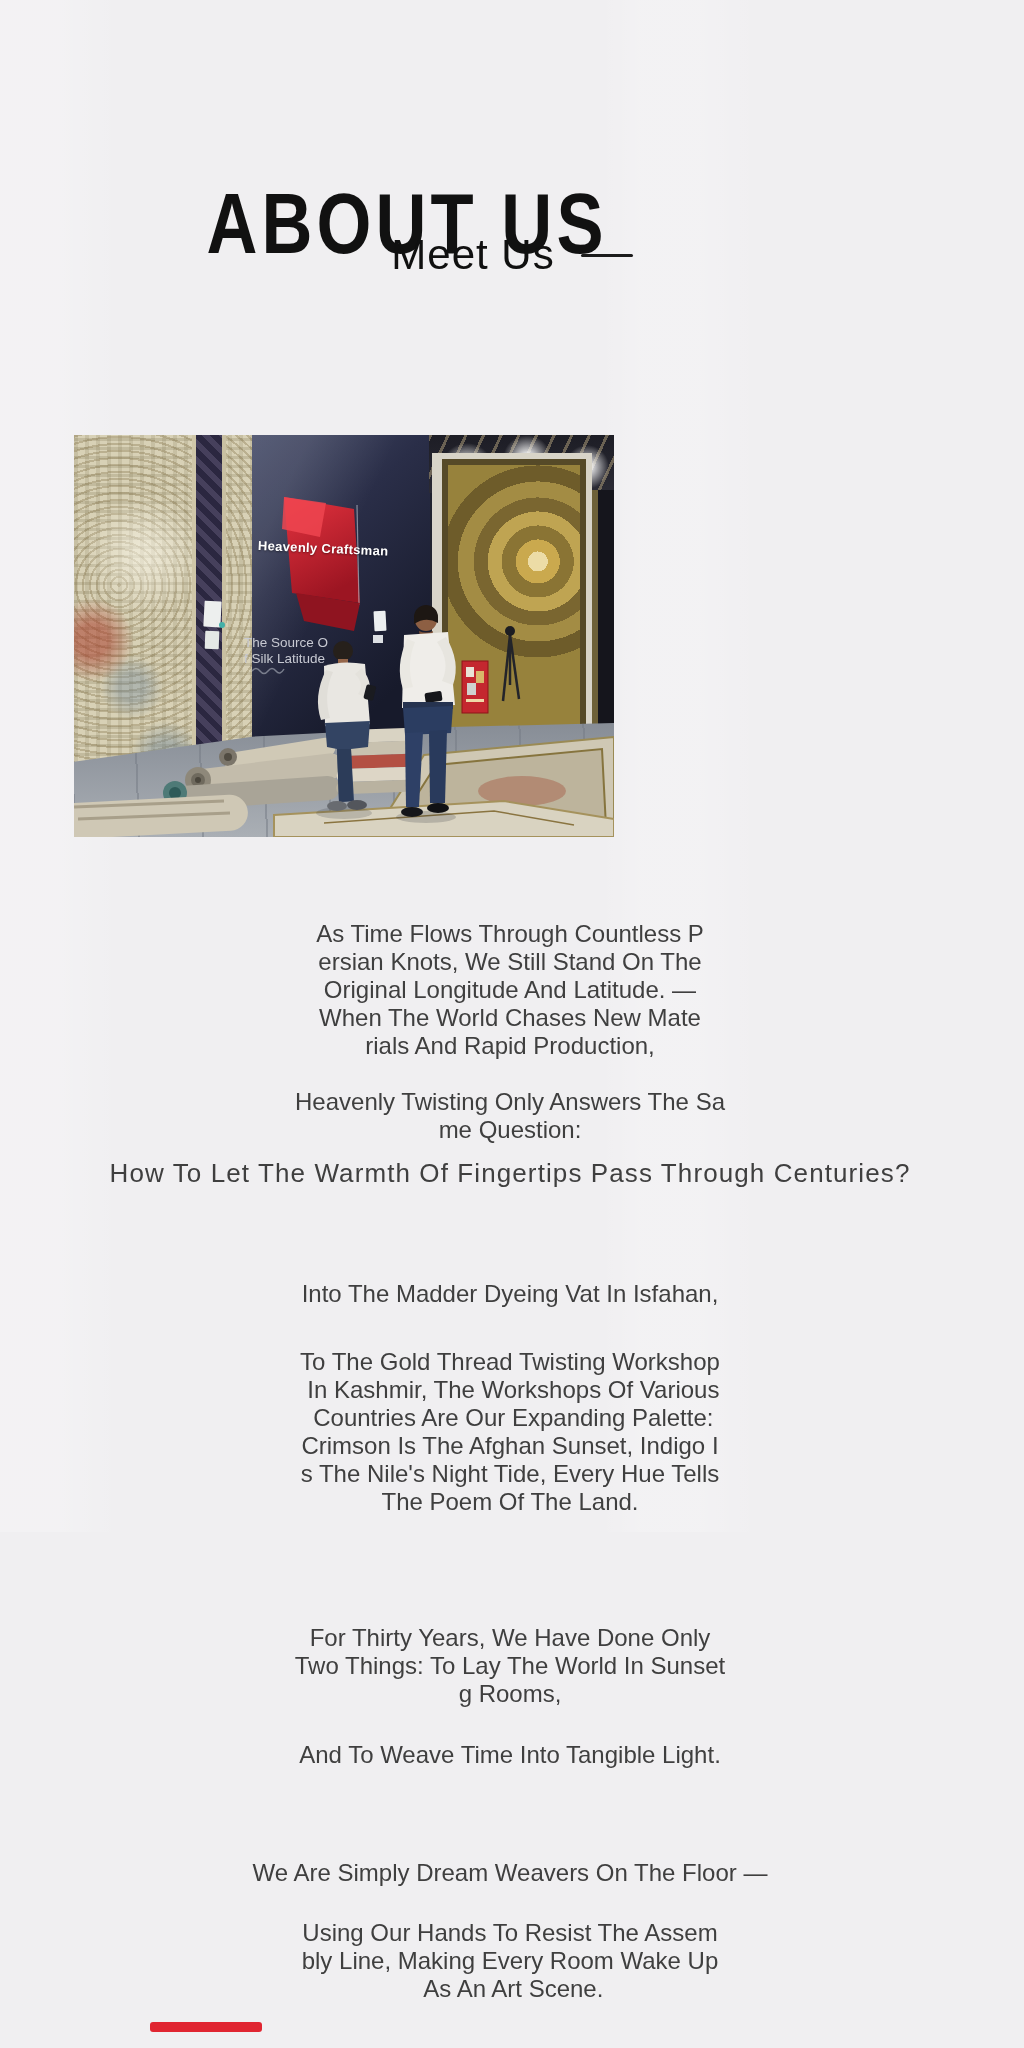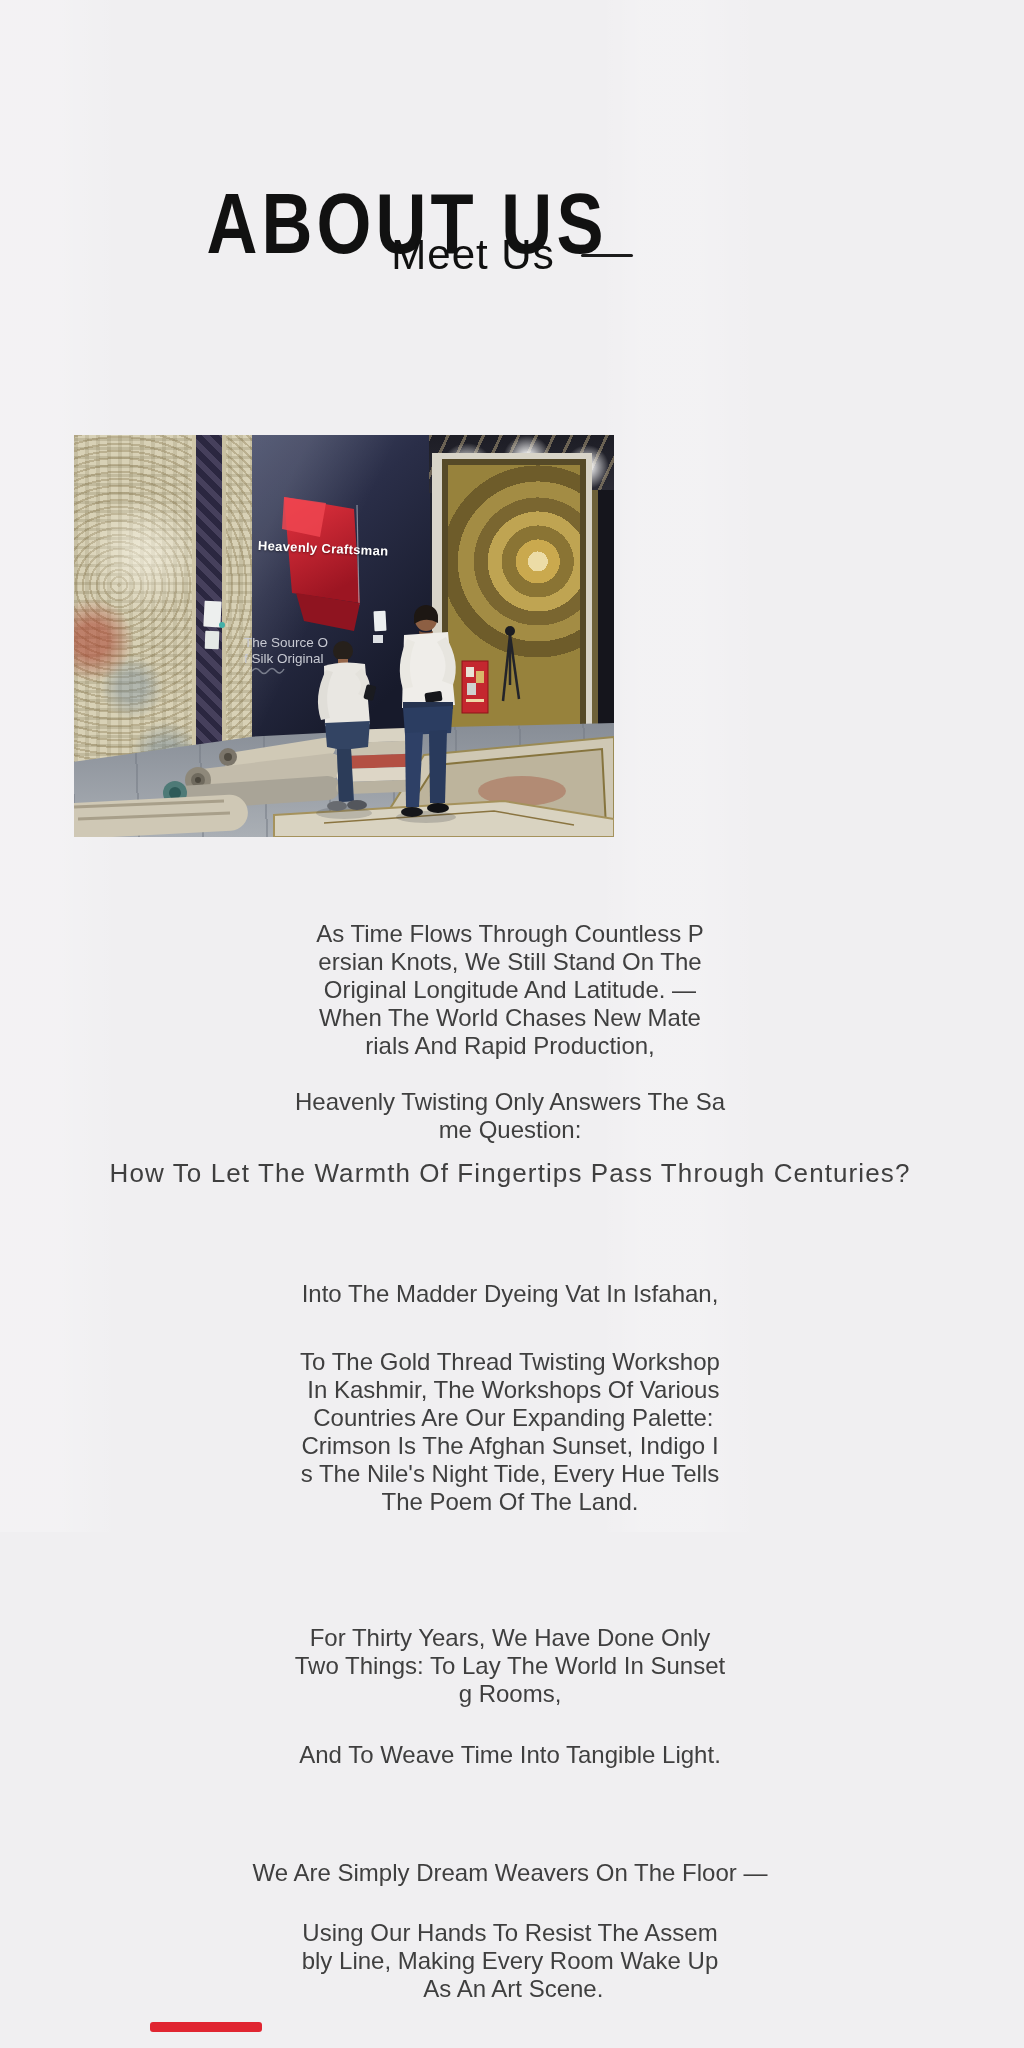--- a/index.html
+++ b/index.html
@@ -191,21 +191,21 @@
         <path d="M329,273 L379,271 L377,298 L331,300 Z" fill="#2b3d61"></path>
         <path d="M331,298 L349,297 L345,372 L332,372 Z" fill="#2e4066"></path>
         <path d="M355,296 L373,295 L371,368 L356,368 Z" fill="#293a5c"></path>
         <ellipse cx="338" cy="377" rx="11" ry="5" fill="#15161a"></ellipse>
         <ellipse cx="364" cy="373" rx="11" ry="5" fill="#101114"></ellipse>
       </g>
     </svg>
 
     <span class="ph-brand">Heavenly Craftsman</span>
     <span class="ph-tagline">The Source O
-f Silk Original</span>
+f Silk Latitude</span>
   </div>
 
   <div class="copy">
     <p class="p0">As Time Flows Through Countless P
 ersian Knots, We Still Stand On The
 Original Longitude And Latitude. —
 When The World Chases New Mate
 rials And Rapid Production,</p>
     <p class="p1">Heavenly Twisting Only Answers The Sa
 me Question:</p>

